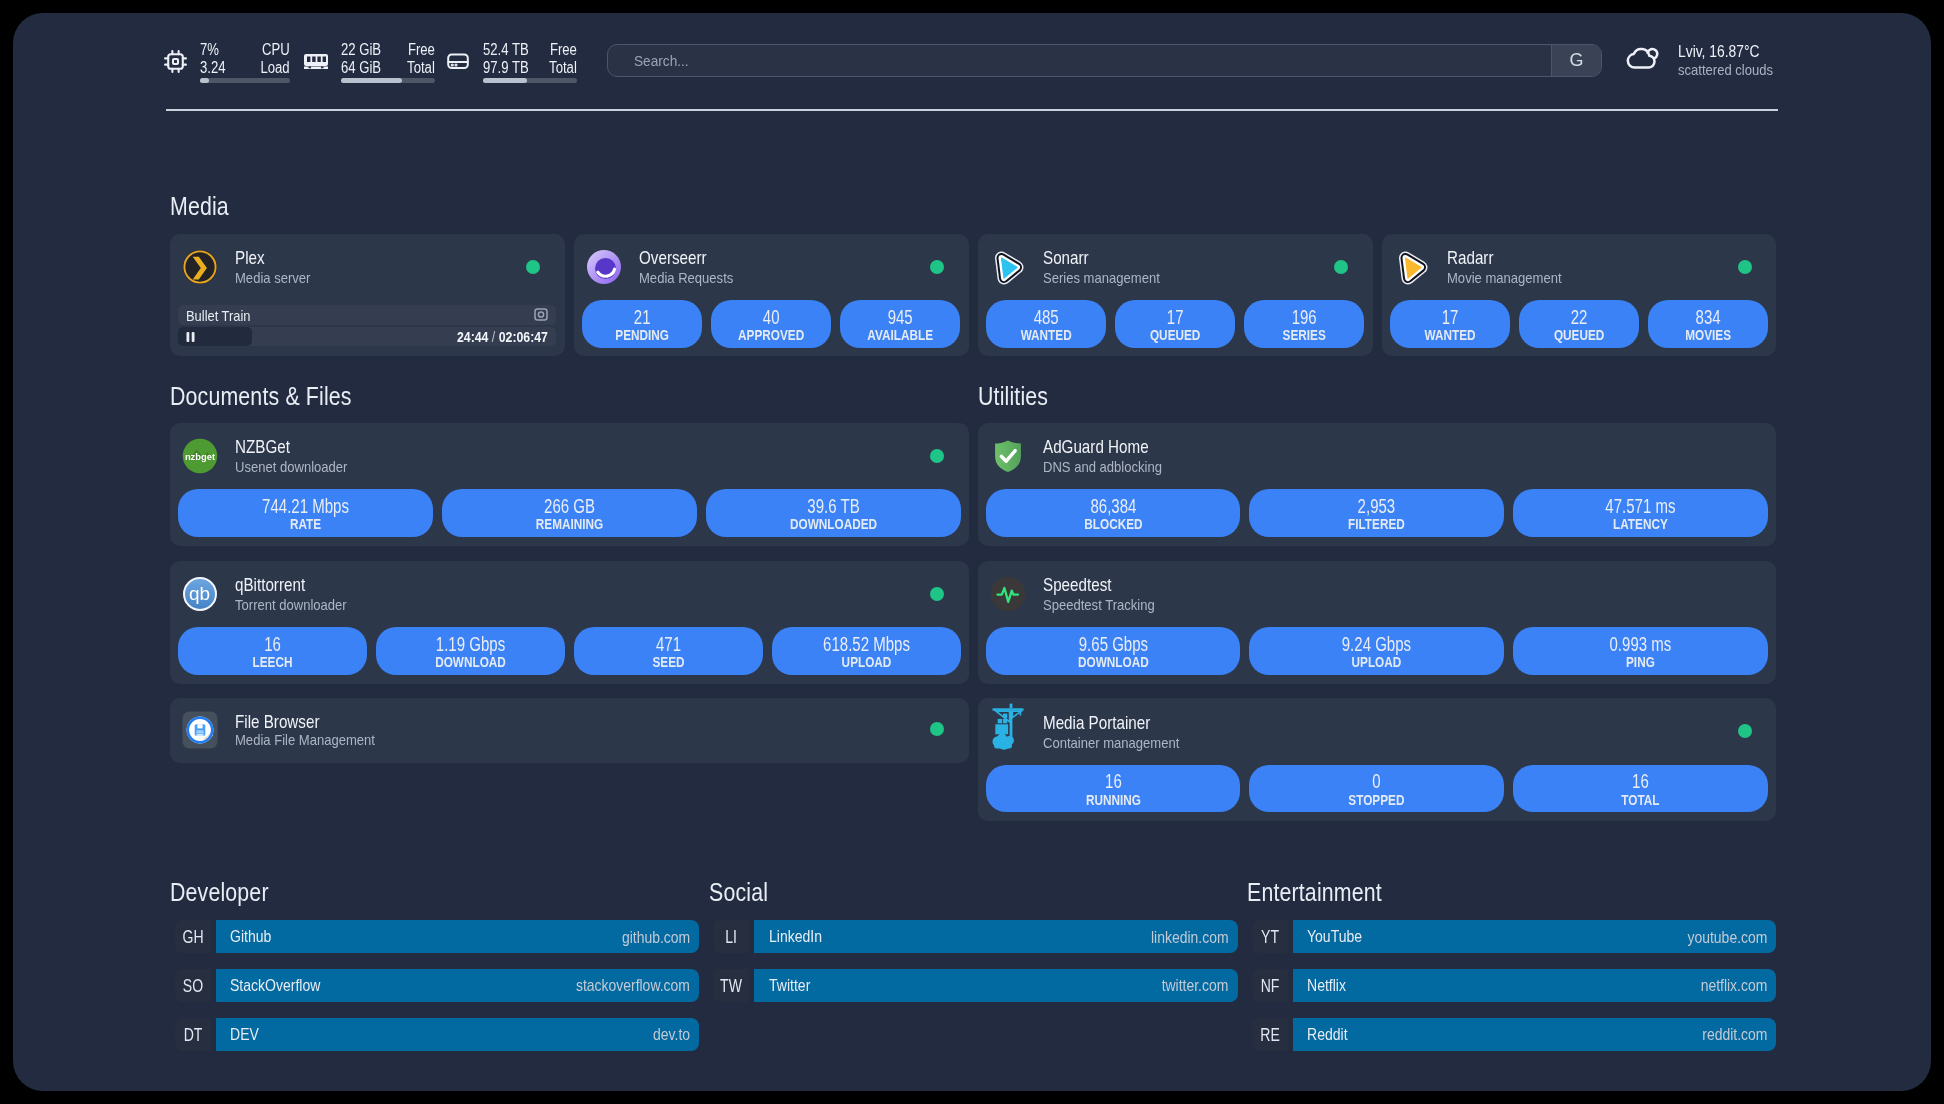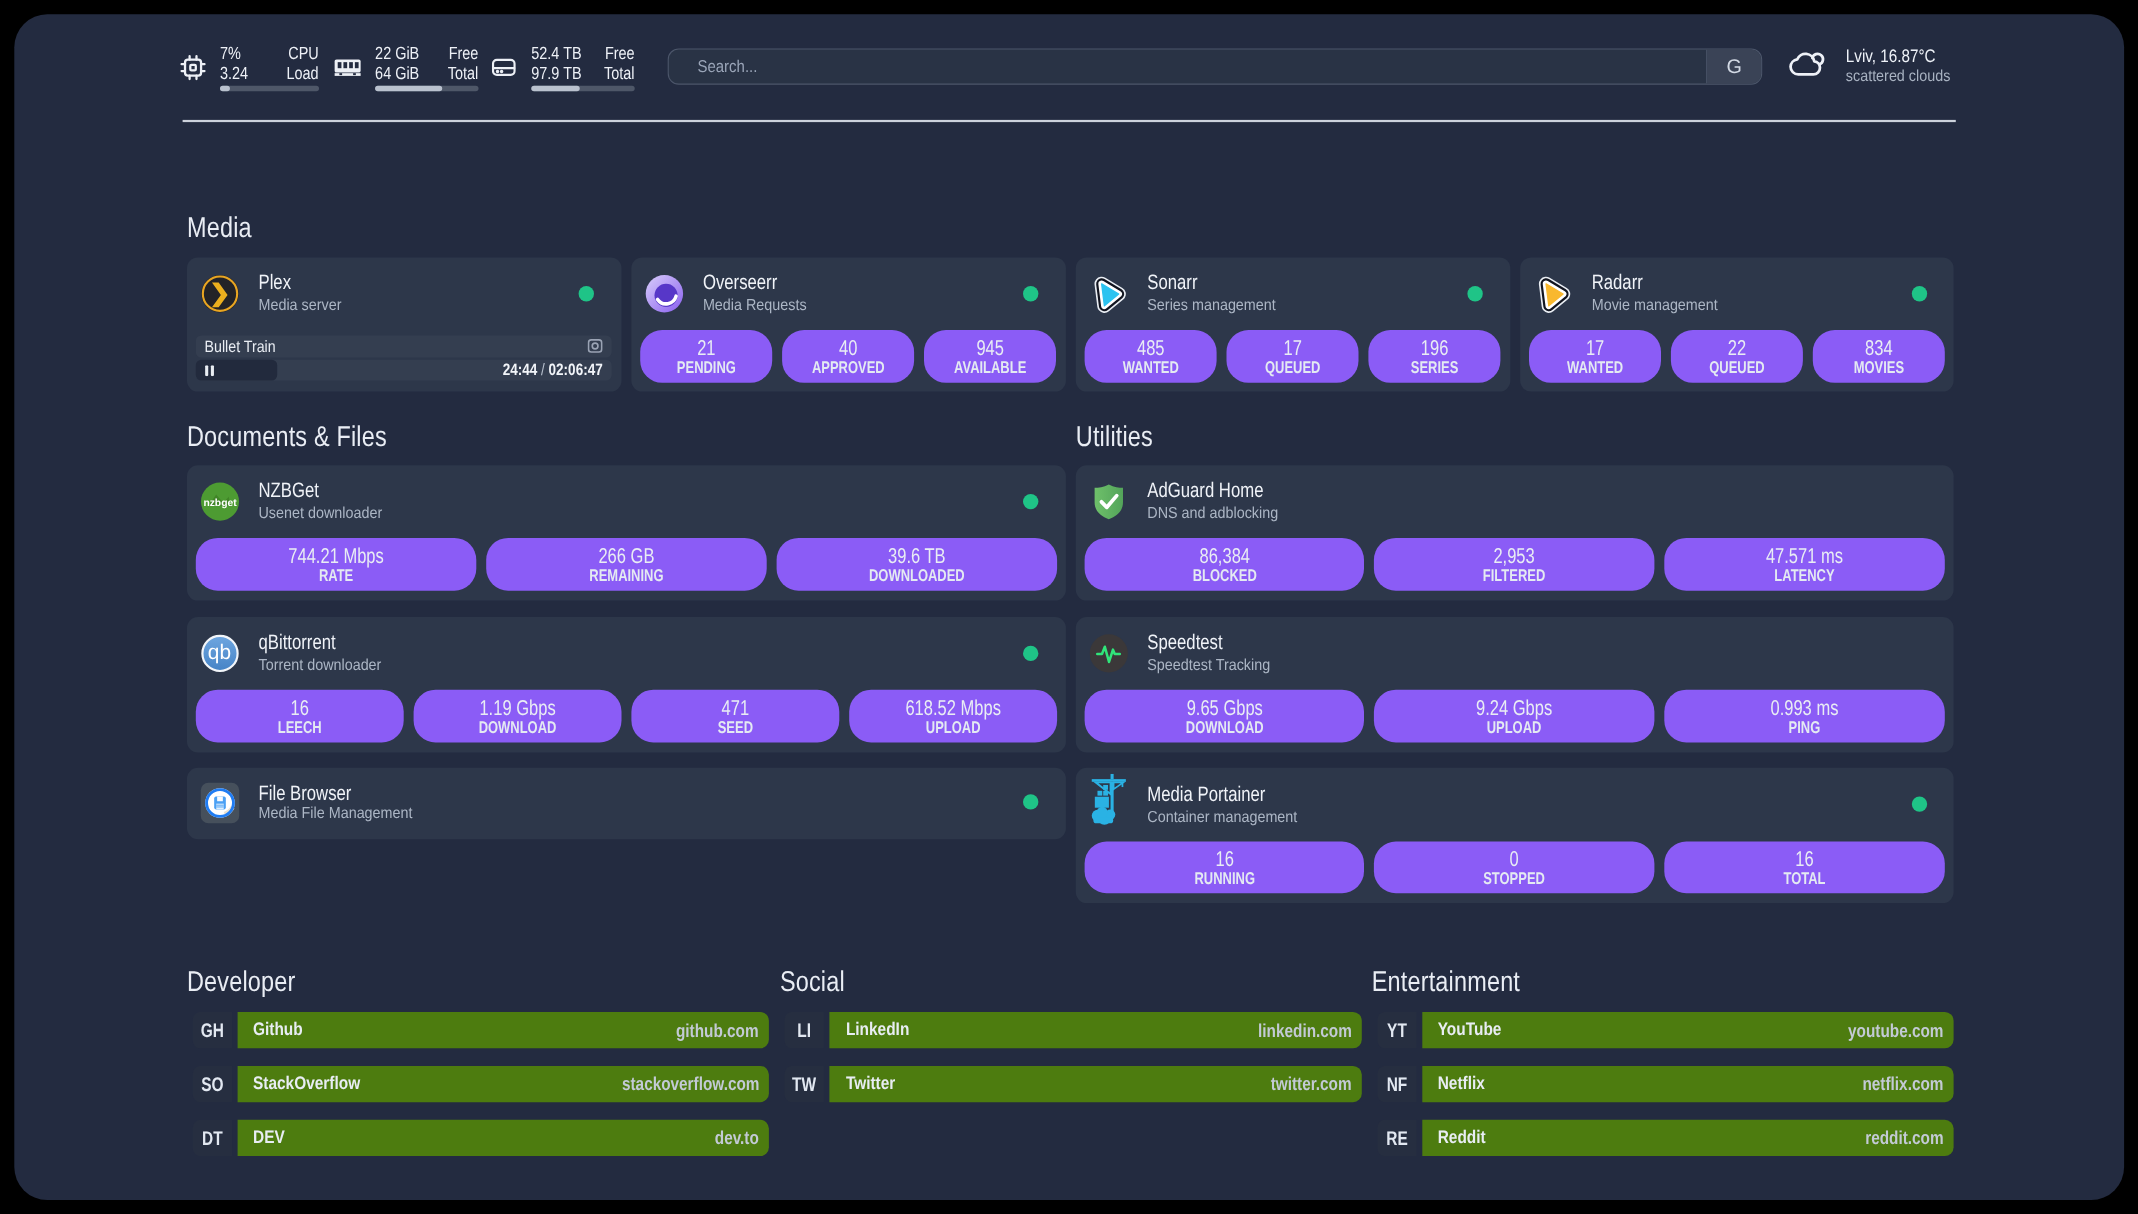--- a/index.html
+++ b/index.html
@@ -27,30 +27,30 @@
 #wx2 { position:absolute; left:1678px; top:61.5px; font-size:14.5px; color:#a8b2c1; transform:scaleX(0.9); transform-origin:0 50%; white-space:nowrap;}
 #topline { position:absolute; left:166px; top:108.5px; width:1612px; height:2px; background:#ccd2dc; }
 
 .hd { position:absolute; font-size:26px; font-weight:500; color:#e9edf4; letter-spacing:0.2px; transform:scaleX(0.82); transform-origin:0 50%; white-space:nowrap; }
 .card { position:absolute; background:#2d374a; border-radius:10px; }
 .icn { position:absolute; left:12px; top:15px; width:36px; height:36px; }
   .t { position:absolute; left:65px; top:12.5px; font-size:19px; font-weight:500; color:#f0f3f8; line-height:23px; letter-spacing:0; transform:scaleX(0.8); transform-origin:0 50%; white-space:nowrap;}
 .s { position:absolute; left:65px; top:36.5px; font-size:14.5px; color:#acb6c5; line-height:17px; transform:scaleX(0.9); transform-origin:0 50%; white-space:nowrap;}
 .dot { position:absolute; width:14px; height:14px; border-radius:50%; background:#1fc487; right:24.5px; top:26px; }
 .stats { position:absolute; left:8px; right:8px; top:66.5px; height:47.5px; display:flex; gap:9px; }
-.st { flex:1; background:#8b5cf6; border-radius:20px; text-align:center; padding-top:6.5px; }
+.st { flex:1; background:#3b82f6; border-radius:20px; text-align:center; padding-top:6.5px; }
 .st .v { font-size:19.5px; line-height:20.5px; color:#e9edf4; transform:scaleX(0.77); white-space:nowrap;}
 .st .l { font-size:15.5px; line-height:16.5px; font-weight:700; color:#e4eaf2; transform:scaleX(0.76); white-space:nowrap;}
 
 .mrow { position:absolute; left:8.5px; right:8.5px; height:19.5px; background:#343e50; border-radius:5px; }
 
-.bk { position:absolute; height:33.4px;font-weight:bold; }
+.bk { position:absolute; height:33.4px; }
 .bk .ab { position:absolute; left:0; top:0; bottom:0; width:46px; background:#262e40;
   border-radius:8px 0 0 8px; color:#e2e8f1; font-size:18px; text-align:center; line-height:34px; transform:scaleX(0.78); }
-.bk .pl { position:absolute; left:46px; right:0; top:0; bottom:0; background:#4d7c0f;
+.bk .pl { position:absolute; left:46px; right:0; top:0; bottom:0; background:#0369a1;
   border-radius:0 8px 8px 0; }
 .bk .nm { position:absolute; left:14.5px; top:7px; font-size:16.5px; color:#e8edf3; transform:scaleX(0.85); transform-origin:0 50%; white-space:nowrap;}
 .bk .dm { position:absolute; right:9px; top:7.5px; font-size:17px; color:#c3cad5; transform:scaleX(0.82); transform-origin:100% 50%; white-space:nowrap;}
 svg { display:block; }
 </style>
 </head>
 <body>
 <div id="panel"></div>
 <div id="content">
 

